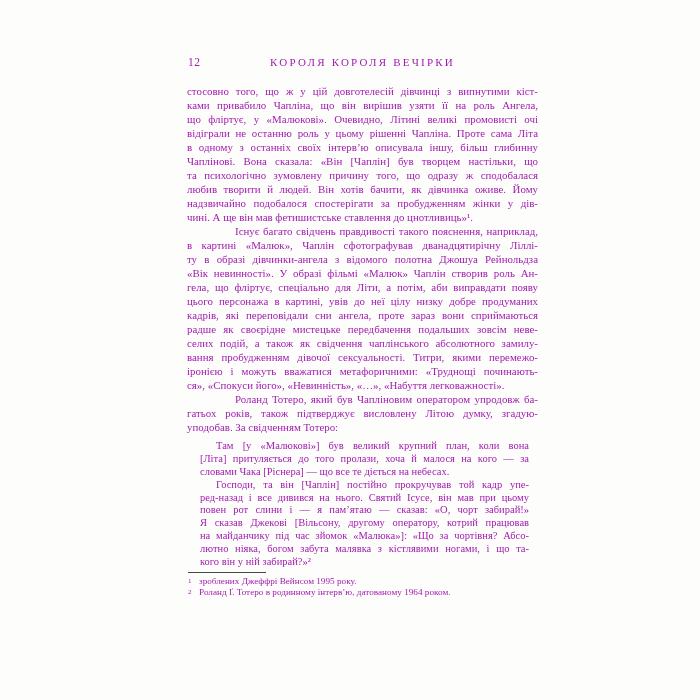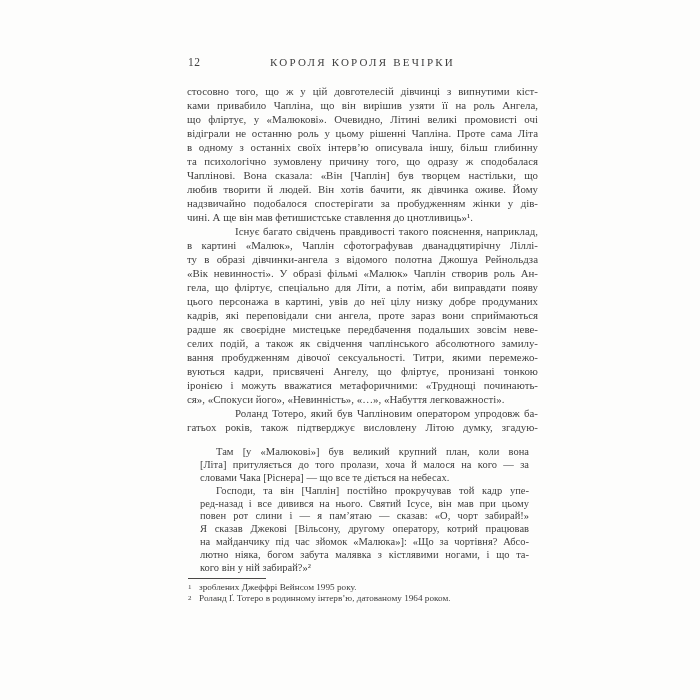--- a/index.html
+++ b/index.html
@@ -5,21 +5,21 @@
   html, body { margin: 0; padding: 0; }
   body {
     width: 700px; height: 700px;
     font-family: "Liberation Serif", serif;
     background: #fcfcfa;
   }
   .sheet {
     position: relative;
     width: 700px; height: 700px;
     background: #fdfdfc;
-    color: #404040;
+    color: #a21caf;
     overflow: hidden;
   }
   .content {
     position: absolute;
     left: 187px; top: 56px;
     width: 351px;
   }
   .running-head {
     position: relative;
     height: 13px;
@@ -47,21 +47,21 @@
     font-size: 10.9px;
     line-height: 14px;
     height: 14px;
   }
   .para.body.indent .line.first { text-indent: 8px; margin-left: 40px; }
   .line.last { text-align-last: left; }
   .para.quote {
     margin-left: 13px;
     margin-right: 9px;
   }
-  .para.body + .para.quote { margin-top: 12px; }
+  .para.body + .para.quote { margin-top: 6px; }
   .para.quote .line {
     font-size: 10.5px;
     line-height: 12.9px;
     height: 12.9px;
   }
   .para.quote .line.first { text-indent: 16px; }
   .footnote-rule {
     width: 78px;
     border-top: 1px solid #4a4845;
     margin: 3px 0 3px 1px;
@@ -92,44 +92,44 @@
       <div class="running-title">КОРОЛЯ КОРОЛЯ ВЕЧІРКИ</div>
     </div>
 
     <div id="body-text">
         <div class="para body">
           <div class="line first">стосовно того, що ж у цій довготелесій дівчинці з випнутими кіст-</div>
           <div class="line">ками привабило Чапліна, що він вирішив узяти її на роль Ангела,</div>
           <div class="line">що фліртує, у «Малюкові». Очевидно, Літині великі промовисті очі</div>
           <div class="line">відіграли не останню роль у цьому рішенні Чапліна. Проте сама Літа</div>
           <div class="line">в одному з останніх своїх інтерв’ю описувала іншу, більш глибинну</div>
+          <div class="line">Чаплінові. Вона сказала: «Він [Чаплін] був творцем настільки, що</div>
           <div class="line">та психологічно зумовлену причину того, що одразу ж сподобалася</div>
-          <div class="line">Чаплінові. Вона сказала: «Він [Чаплін] був творцем настільки, що</div>
           <div class="line">любив творити й людей. Він хотів бачити, як дівчинка оживе. Йому</div>
           <div class="line">надзвичайно подобалося спостерігати за пробудженням жінки у дів-</div>
           <div class="line last">чині. А ще він мав фетишистське ставлення до цнотливиць»¹.</div>
         </div>
         <div class="para body indent">
           <div class="line first">Існує багато свідчень правдивості такого пояснення, наприклад,</div>
           <div class="line">в картині «Малюк», Чаплін сфотографував дванадцятирічну Ліллі-</div>
           <div class="line">ту в образі дівчинки-ангела з відомого полотна Джошуа Рейнольдза</div>
           <div class="line">«Вік невинності». У образі фільмі «Малюк» Чаплін створив роль Ан-</div>
           <div class="line">гела, що фліртує, спеціально для Літи, а потім, аби виправдати появу</div>
           <div class="line">цього персонажа в картині, увів до неї цілу низку добре продуманих</div>
           <div class="line">кадрів, які переповідали сни ангела, проте зараз вони сприймаються</div>
           <div class="line">радше як своєрідне мистецьке передбачення подальших зовсім неве-</div>
           <div class="line">селих подій, а також як свідчення чаплінського абсолютного замилу-</div>
           <div class="line">вання пробудженням дівочої сексуальності. Титри, якими перемежо-</div>
-          <div class="line">вуються кадри, присвячені Ангелу, що фліртує, пронизані тонкою</div>
           <div class="line">іронією і можуть вважатися метафоричними: «Труднощі починають-</div>
           <div class="line last">ся», «Спокуси його», «Невинність», «…», «Набуття легковажності».</div>
         </div>
         <div class="para body indent">
           <div class="line first">Роланд Тотеро, який був Чапліновим оператором упродовж ба-</div>
           <div class="line">гатьох років, також підтверджує висловлену Літою думку, згадую-</div>
+          <div class="line last">уподобав. За свідченням Тотеро:</div>
         </div>
         <div class="para quote indent">
           <div class="line first">Там [у «Малюкові»] був великий крупний план, коли вона</div>
           <div class="line">[Літа] притуляється до того пролази, хоча й малося на кого — за</div>
           <div class="line last">словами Чака [Ріснера] — що все те діється на небесах.</div>
         </div>
         <div class="para quote indent">
           <div class="line first">Господи, та він [Чаплін] постійно прокручував той кадр упе-</div>
           <div class="line">ред-назад і все дивився на нього. Святий Ісусе, він мав при цьому</div>
           <div class="line">повен рот слини і — я пам’ятаю — сказав: «О, чорт забирай!»</div>

